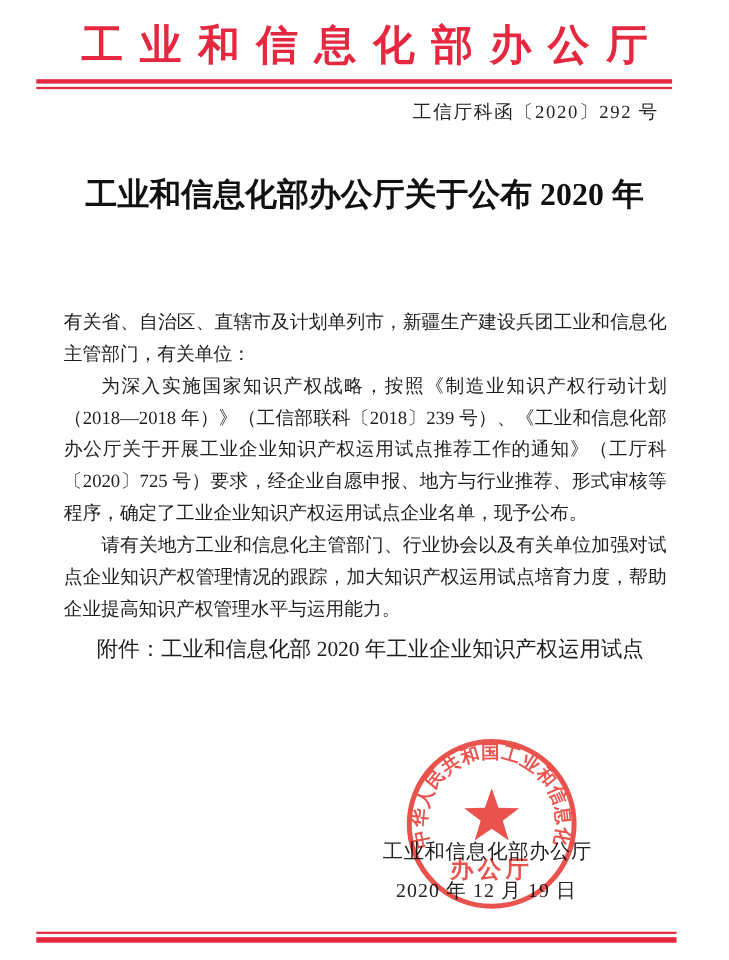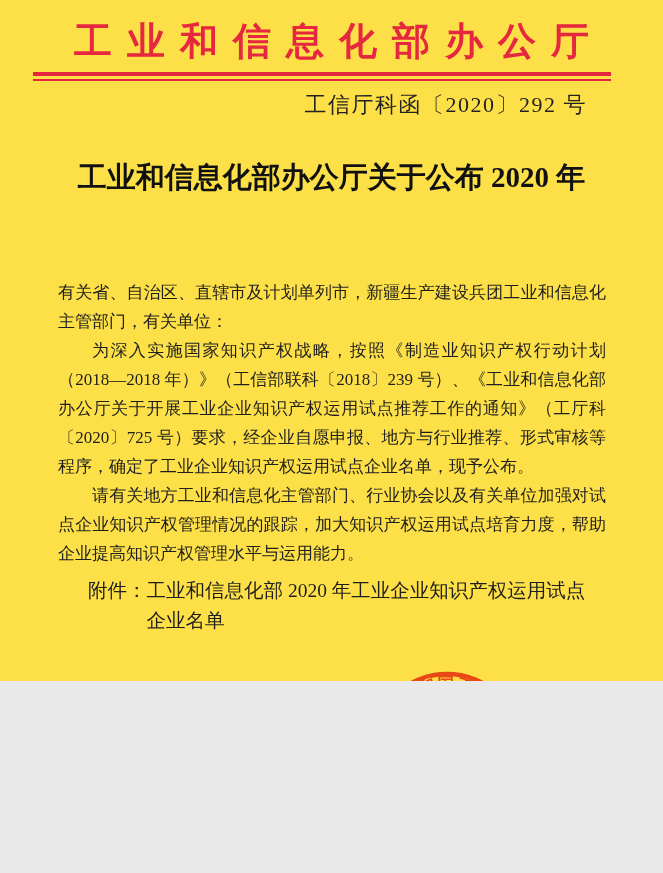--- a/index.html
+++ b/index.html
@@ -3,23 +3,23 @@
 <meta charset="utf-8">
 <style>
   html, body {
     margin: 0;
     padding: 0;
     background: #e9e9e9;
   }
   .page {
     position: relative;
     width: 663px;
-    height: 681px;
+    height: 873px;
     margin: 0 auto;
-    background: #fde047;
+    background: #ffffff;
     overflow: hidden;
     font-family: "Liberation Serif", "DejaVu Serif", serif;
     color: #1e1e1e;
   }
 
   
   .agency-title {
     position: absolute;
     top: 16px;
     left: 0;
@@ -38,22 +38,22 @@
     width: 578px;
   }
   .head-rule.top { top: 72px; }
   .head-rule .thick { height: 4px; background: #e5273f; }
   .head-rule .gap   { height: 3px; }
   .head-rule .thin  { height: 2px; background: #e5273f; }
 
   .doc-number {
     position: absolute;
     top: 90px;
-    right: 76px;
-    font-size: 22px;
+    right: 64px;
+    font-size: 17px;
     letter-spacing: 1.5px;
     color: #222;
   }
 
   
   .doc-title {
     position: absolute;
     top: 154px;
     left: 0;
     width: 100%;
@@ -155,21 +155,20 @@
   <div class="doc-body">
     <p>有关省、自治区、直辖市及计划单列市，新疆生产建设兵团工业和信息化主管部门，有关单位：</p>
     <p class="indent">为深入实施国家知识产权战略，按照《制造业知识产权行动计划（2018—2018 年）》（工信部联科〔2018〕239 号）、《工业和信息化部办公厅关于开展工业企业知识产权运用试点推荐工作的通知》（工厅科〔2020〕725 号）要求，经企业自愿申报、地方与行业推荐、形式审核等程序，确定了工业企业知识产权运用试点企业名单，现予公布。</p>
     <p class="indent">请有关地方工业和信息化主管部门、行业协会以及有关单位加强对试点企业知识产权管理情况的跟踪，加大知识产权运用试点培育力度，帮助企业提高知识产权管理水平与运用能力。</p>
   </div>
 
   <div class="attachment">
     <span class="label">附件：</span>
     <div class="lines">
       <div>工业和信息化部 2020 年工业企业知识产权运用试点</div>
-      <div>企业名单</div>
     </div>
   </div>
 
   <div class="sign-agency">工业和信息化部办公厅</div>
   <div class="sign-date">2020 年 12 月 19 日</div>
 
   <svg class="seal" viewBox="0 0 160 160" xmlns="http://www.w3.org/2000/svg">
     <circle cx="80" cy="80" r="74" fill="none" stroke="#e9453f" stroke-width="4.5"></circle>
     <defs>
       <path id="sealArc" d="M 24.56 100.18 A 59 59 0 1 1 135.44 100.18" fill="none"></path>

